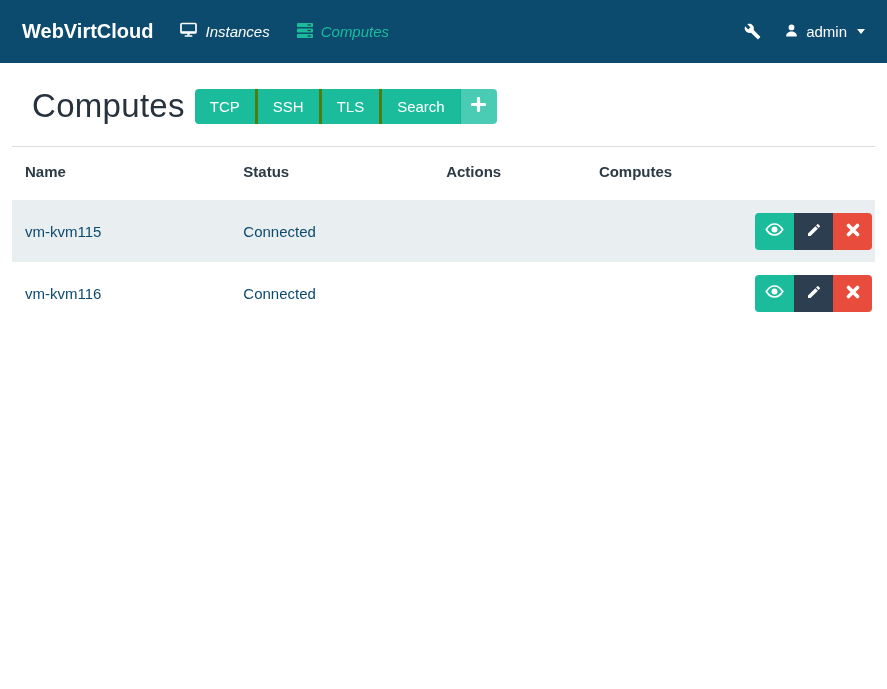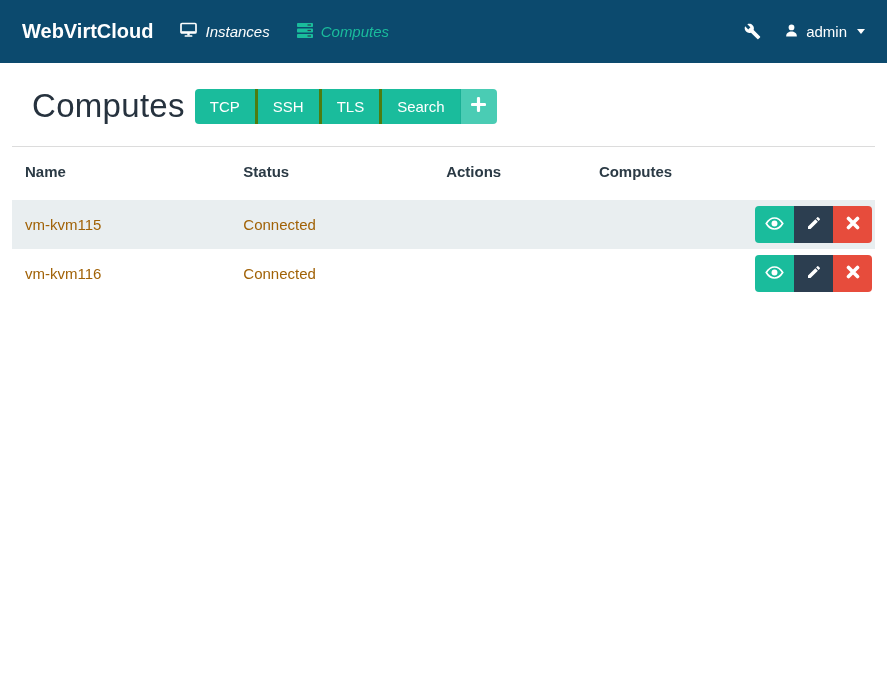--- a/index.html
+++ b/index.html
@@ -37,21 +37,21 @@
   .add-btn { background:#4accb4; color:#fff; border:none; border-left:1px solid #18b095;
     height:35px; width:37px; display:flex; align-items:center; justify-content:center;
     cursor:pointer; }
 
   .divider { border:none; border-top:1px solid #dcdcdc; margin:21px 0 0; }
 
   
   table { width:100%; border-collapse:collapse; }
   th { text-align:left; font-size:15px; font-weight:bold; color:#2b3a45;
     padding:16px 8px 20px 13px; }
-  td { font-size:15px; color:#a16207; padding:0 8px 0 13px; height:49px;
+  td { font-size:15px; color:#0c4a6e; padding:0 8px 0 13px; height:62px;
     vertical-align:middle; }
   tbody tr.striped { background:#e9eef0; }
   td.actions-cell { text-align:right; padding-right:3px; }
   .act-group { display:inline-flex; border-radius:4px; overflow:hidden; vertical-align:middle; }
   .act-btn { width:39px; height:37px; border:none; display:flex; align-items:center;
     justify-content:center; cursor:pointer; padding:0; }
   .act-view { background:#1abc9c; }
   .act-edit { background:#2c3e50; }
   .act-del  { background:#e74c3c; }
 </style>

